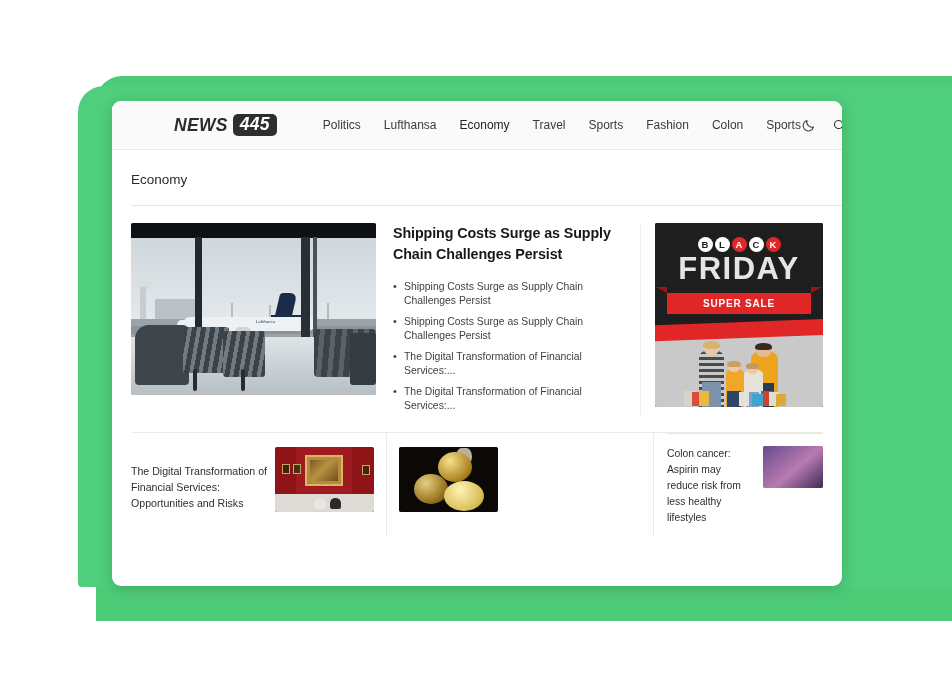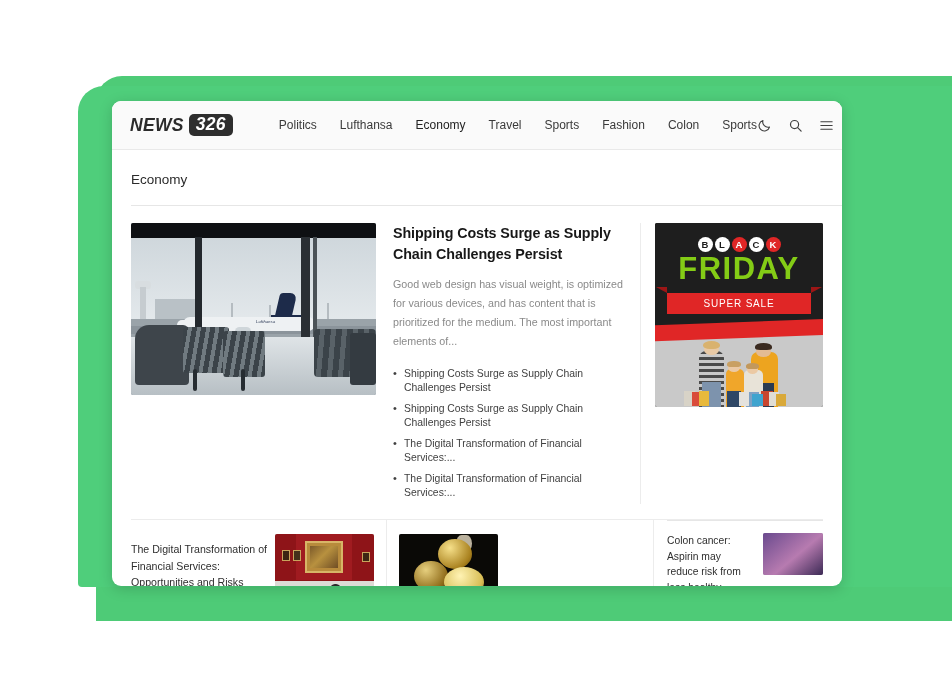--- a/index.html
+++ b/index.html
@@ -41,21 +41,21 @@
 
   
   .site-header {
     height: 49px;
     background: #fafafa;
     border-bottom: 1px solid #e9e9e9;
     display: flex;
     align-items: center;
     padding: 0 17px 0 18px;
   }
-  .logo { display: flex; align-items: center; gap: 0px; }
+  .logo { display: flex; align-items: center; gap: 0px; margin-left: 44px; }
   .logo-news {
     font-size: 17.5px; font-weight: 700; font-style: italic;
     letter-spacing: 0.3px; color: #2b2b2b;
     font-family: "Liberation Sans", sans-serif;
     padding-right: 5px;
   }
   .logo-365 {
     font-size: 17.5px; font-weight: 700; font-style: italic;
     letter-spacing: 0.3px; color: #ffffff;
     background: #2e2e2e;
@@ -158,28 +158,28 @@
     width: 15px; height: 15px; border-radius: 50%;
     background: #ffffff; color: #1b1b1b;
     font-size: 9.5px; font-weight: 700;
     display: flex; align-items: center; justify-content: center;
     line-height: 1;
   }
   .ad-black span.r { background: #e02626; color: #fff; }
   .ad-friday {
     position: absolute; top: 30px; left: 0; right: 0;
     text-align: center;
-    color: #84cc16; font-weight: 700; font-size: 31px;
+    color: #e5e5e5; font-weight: 700; font-size: 31px;
     letter-spacing: 1.5px;
     line-height: 1;
   }
   .ad-ribbon {
     position: absolute; top: 70px; left: 12px; right: 12px; height: 21px;
     background: #e02626;
-    color: #fff; font-size: 10px; font-weight: 400; letter-spacing: 0.8px;
+    color: #fff; font-size: 10px; font-weight: 700; letter-spacing: 0.8px;
     display: flex; align-items: center; justify-content: center;
   }
   .ad-ribbon::before, .ad-ribbon::after {
     content: ""; position: absolute; top: -6px;
     border-style: solid;
   }
   .ad-ribbon::before {
     left: -11px; border-width: 0 11px 6px 0; border-color: transparent #9d1616 transparent transparent;
   }
   .ad-ribbon::after {
@@ -202,21 +202,21 @@
   .bottom-side {
     width: 170px; flex: none;
     padding-left: 13px;
     border-left: 1px solid #ececec;
     margin-left: 13px;
   }
 
   .art {
     display: flex; gap: 1px;
     padding: 14px 0 13px 0;
-    align-items: center;
+    align-items: flex-end;
   }
   .art-txt { flex: 1 1 auto; min-width: 0; }
   .art-title {
     font-size: 10.6px; color: #2e2e2e; line-height: 1.55;
   }
   .art-thumb {
     width: 99px; height: 65px; flex: none;
     border-radius: 2px; overflow: hidden; position: relative;
     background: #b9b9b9;
   }
@@ -292,21 +292,21 @@
 <div id="stage">
 
   <div class="green-back"></div>
   <div class="green-front"></div>
 
   <div class="card">
 
     <div class="site-header">
       <div class="logo">
         <span class="logo-news">NEWS</span>
-        <span class="logo-365">326</span>
+        <span class="logo-365">445</span>
       </div>
 
       <nav class="nav">
         <a href="#">Politics</a>
         <a href="#">Lufthansa</a>
         <a href="#" class="active">Economy</a>
         <a href="#">Travel</a>
         <a href="#">Sports</a>
         <a href="#">Fashion</a>
         <a href="#">Colon</a>
@@ -372,21 +372,20 @@
                  background:repeating-linear-gradient(100deg,#3b4349 0 5px,#707a80 5px 9px);"></div>
             <div class="ap-chair" style="left:62px;bottom:4px;width:4px;height:22px;background:#262c31;"></div>
             <div class="ap-chair" style="left:110px;bottom:4px;width:4px;height:22px;background:#262c31;"></div>
             <div class="ap-chairL"></div>
               <div class="ap-chairR"></div>
           </div>
         </div>
 
         <div class="hero-mid">
           <div class="hero-h2">Shipping Costs Surge as Supply Chain Challenges Persist</div>
-          <div class="hero-p">Good web design has visual weight, is optimized for various devices, and has content that is prioritized for the medium. The most important elements of...</div>
           <ul class="hero-list">
             <li>Shipping Costs Surge as Supply Chain Challenges Persist</li>
             <li>Shipping Costs Surge as Supply Chain Challenges Persist</li>
             <li>The Digital Transformation of Financial Services:...</li>
             <li>The Digital Transformation of Financial Services:...</li>
           </ul>
         </div>
 
         <div class="ad">
           <div class="ad-top"></div>

